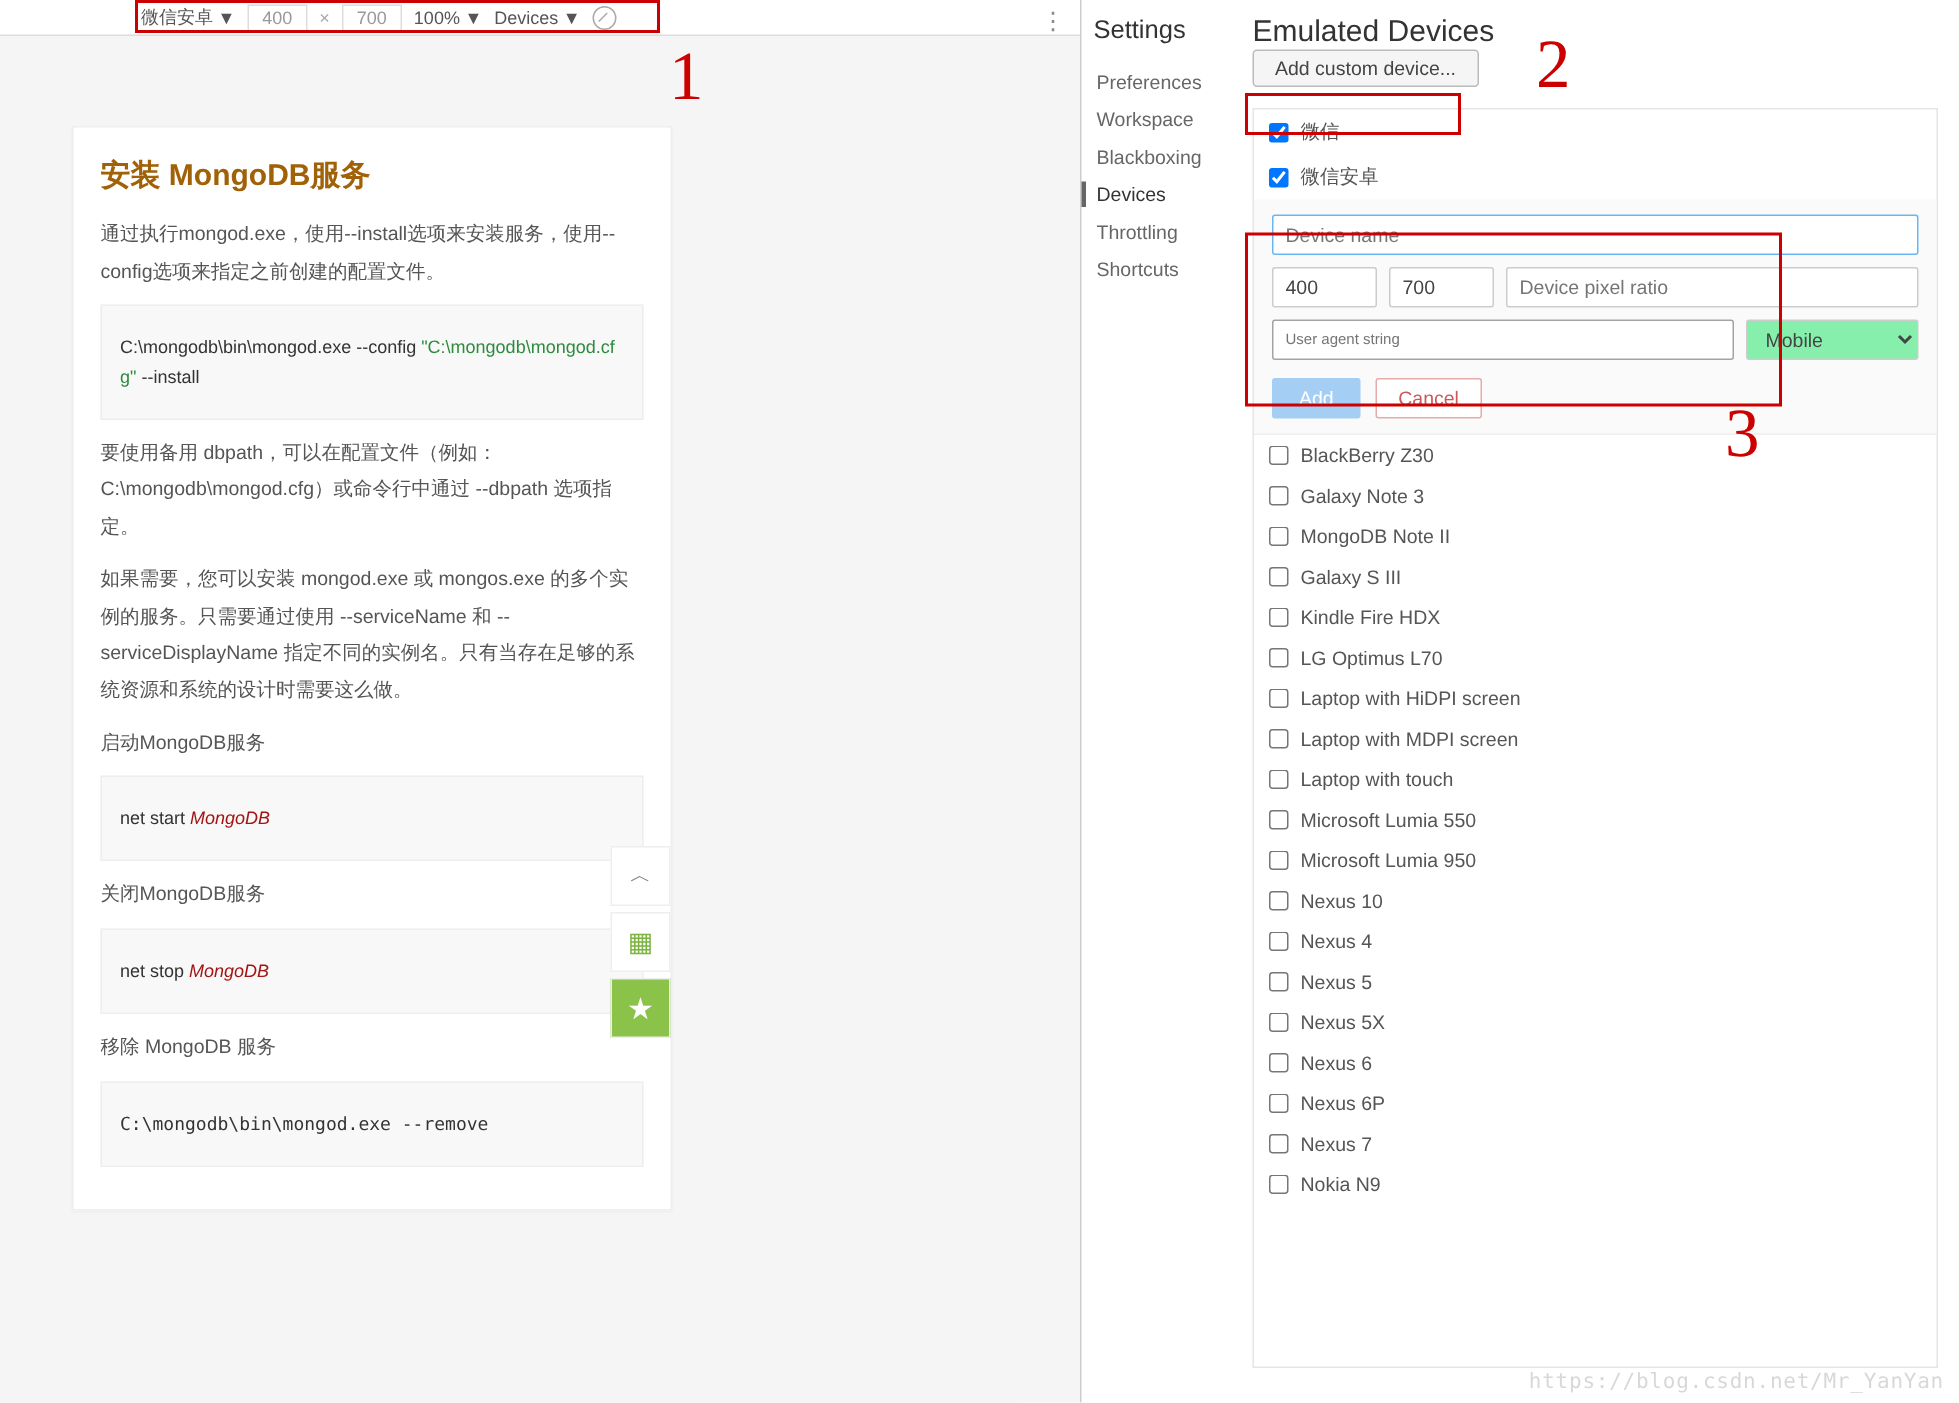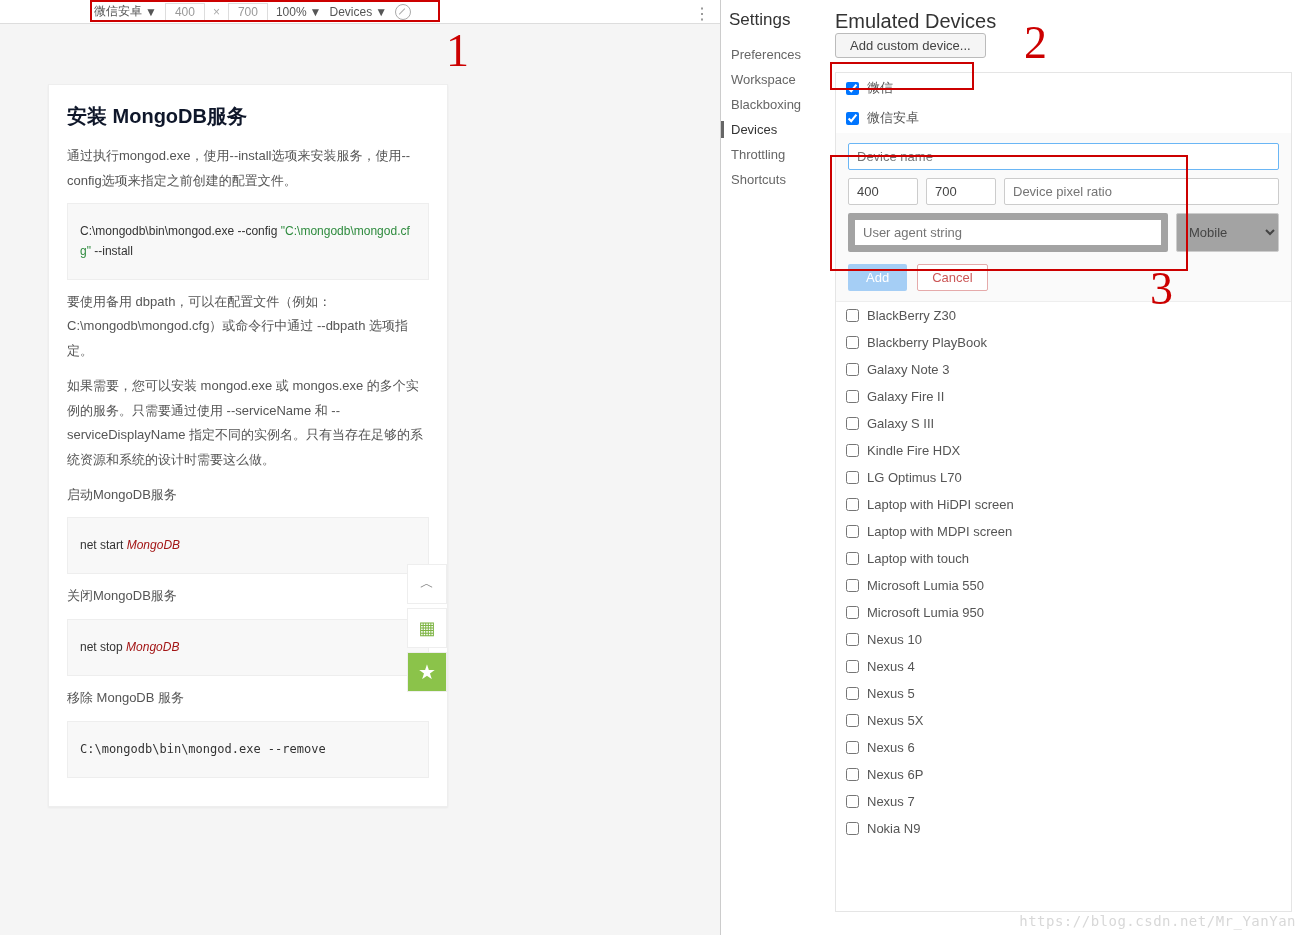--- a/index.html
+++ b/index.html
@@ -22,21 +22,21 @@
 
     .annot-box-1 { position: absolute; left: 90px; top: 0px; width: 350px; height: 22px; border: 2px solid #c00; pointer-events: none; }
     .annot-num { position: absolute; color: #c00; font-size: 46px; font-weight: 400; font-family: serif; }
 
     .viewport-area { padding: 60px 150px 0 48px; }
     .mobile-page {
       width: 400px; background: #fff; border: 1px solid #eee;
       padding: 18px; box-shadow: 0 1px 2px rgba(0,0,0,0.05);
       position: relative;
     }
-    .mobile-page h2 { font-size: 20px; font-weight: bold; color: #0f172a; margin-bottom: 14px; }
+    .mobile-page h2 { font-size: 20px; font-weight: bold; color: #a16207; margin-bottom: 14px; }
     .mobile-page p { font-size: 13px; color: #555; line-height: 1.9; margin-bottom: 10px; }
     .code-block {
       background: #f8f8f8; border: 1px solid #eee;
       padding: 18px 12px; font-family: Consolas, monospace;
       font-size: 12px; color: #333; line-height: 1.6;
       margin: 10px 0; word-break: break-all;
     }
     .code-block .str { color: #2e8b3e; }
     .code-block .kw { color: #a31515; font-style: italic; }
 
@@ -69,22 +69,22 @@
     .device-list-wrap::-webkit-scrollbar-track { background: #f0f0f0; }
 
     .device-item { display:flex; align-items:center; gap:8px; padding: 6px 10px; font-size: 13px; color: #555; cursor:pointer; }
     .device-item input[type=checkbox] { width:13px; height:13px; }
 
     .device-form { padding: 10px 12px 10px 12px; background: #fafafa; border-bottom:1px solid #eee; }
     .form-input { width: 100%; padding: 5px 8px; font-size: 13px; border: 1px solid #6ab6f5; border-radius: 2px; margin-bottom: 8px; color:#404040; }
     .form-row { display:flex; gap:8px; margin-bottom:8px; }
     .form-row .small { width: 70px; padding: 5px 8px; font-size:13px; border:1px solid #ccc; border-radius:2px; color:#444; }
     .form-row .dpr { flex:1; padding:5px 8px; font-size:13px; border:1px solid #ccc; border-radius:2px; color:#999; }
-    .form-row .ua { flex:1; padding:5px 8px; font-size:13px; border:7px solid #a3a3a3; border-radius:2px; color:#999; }
-    .form-row .mobile-sel { width:103px; padding:4px 8px; font-size:13px; border:1px solid #ccc; border-radius:2px; color:#444; background:#a3a3a3; }
+    .form-row .ua { flex:1; padding:5px 8px; font-size:10px; border:1px solid #a3a3a3; border-radius:2px; color:#999; }
+    .form-row .mobile-sel { width:115px; padding:4px 8px; font-size:13px; border:1px solid #ccc; border-radius:2px; color:#444; background:#86efac; }
     .form-btns { display:flex; gap:10px; padding-top:4px; }
     .btn-add { background:#a5cef5; color:#fff; border:none; padding:5px 18px; font-size:13px; border-radius:2px; cursor:pointer; }
     .btn-cancel { background:#fff; color:#cc5858; border:1px solid #e5aaaa; padding:5px 14px; font-size:13px; border-radius:2px; cursor:pointer; }
 
     .watermark { position:absolute; right:10px; bottom:6px; color:#d8d8d8; font-size:14px; font-family: monospace; letter-spacing:0.5px; pointer-events:none; }
   </style>
 </head>
 <body>
 
 <div class="left-panel">
@@ -193,29 +193,25 @@
           <button class="btn-cancel">Cancel</button>
         </div>
       </div>
       <div id="unchecked-list">
           <label class="device-item">
             <input type="checkbox" style="">
             <span>BlackBerry Z30</span>
           </label>
           <label class="device-item">
             <input type="checkbox" style="">
-            <span>Blackberry PlayBook</span>
-          </label>
-          <label class="device-item">
-            <input type="checkbox" style="">
             <span>Galaxy Note 3</span>
           </label>
           <label class="device-item">
             <input type="checkbox" style="">
-            <span>Galaxy Fire II</span>
+            <span>MongoDB Note II</span>
           </label>
           <label class="device-item">
             <input type="checkbox" style="">
             <span>Galaxy S III</span>
           </label>
           <label class="device-item">
             <input type="checkbox" style="">
             <span>Kindle Fire HDX</span>
           </label>
           <label class="device-item">

